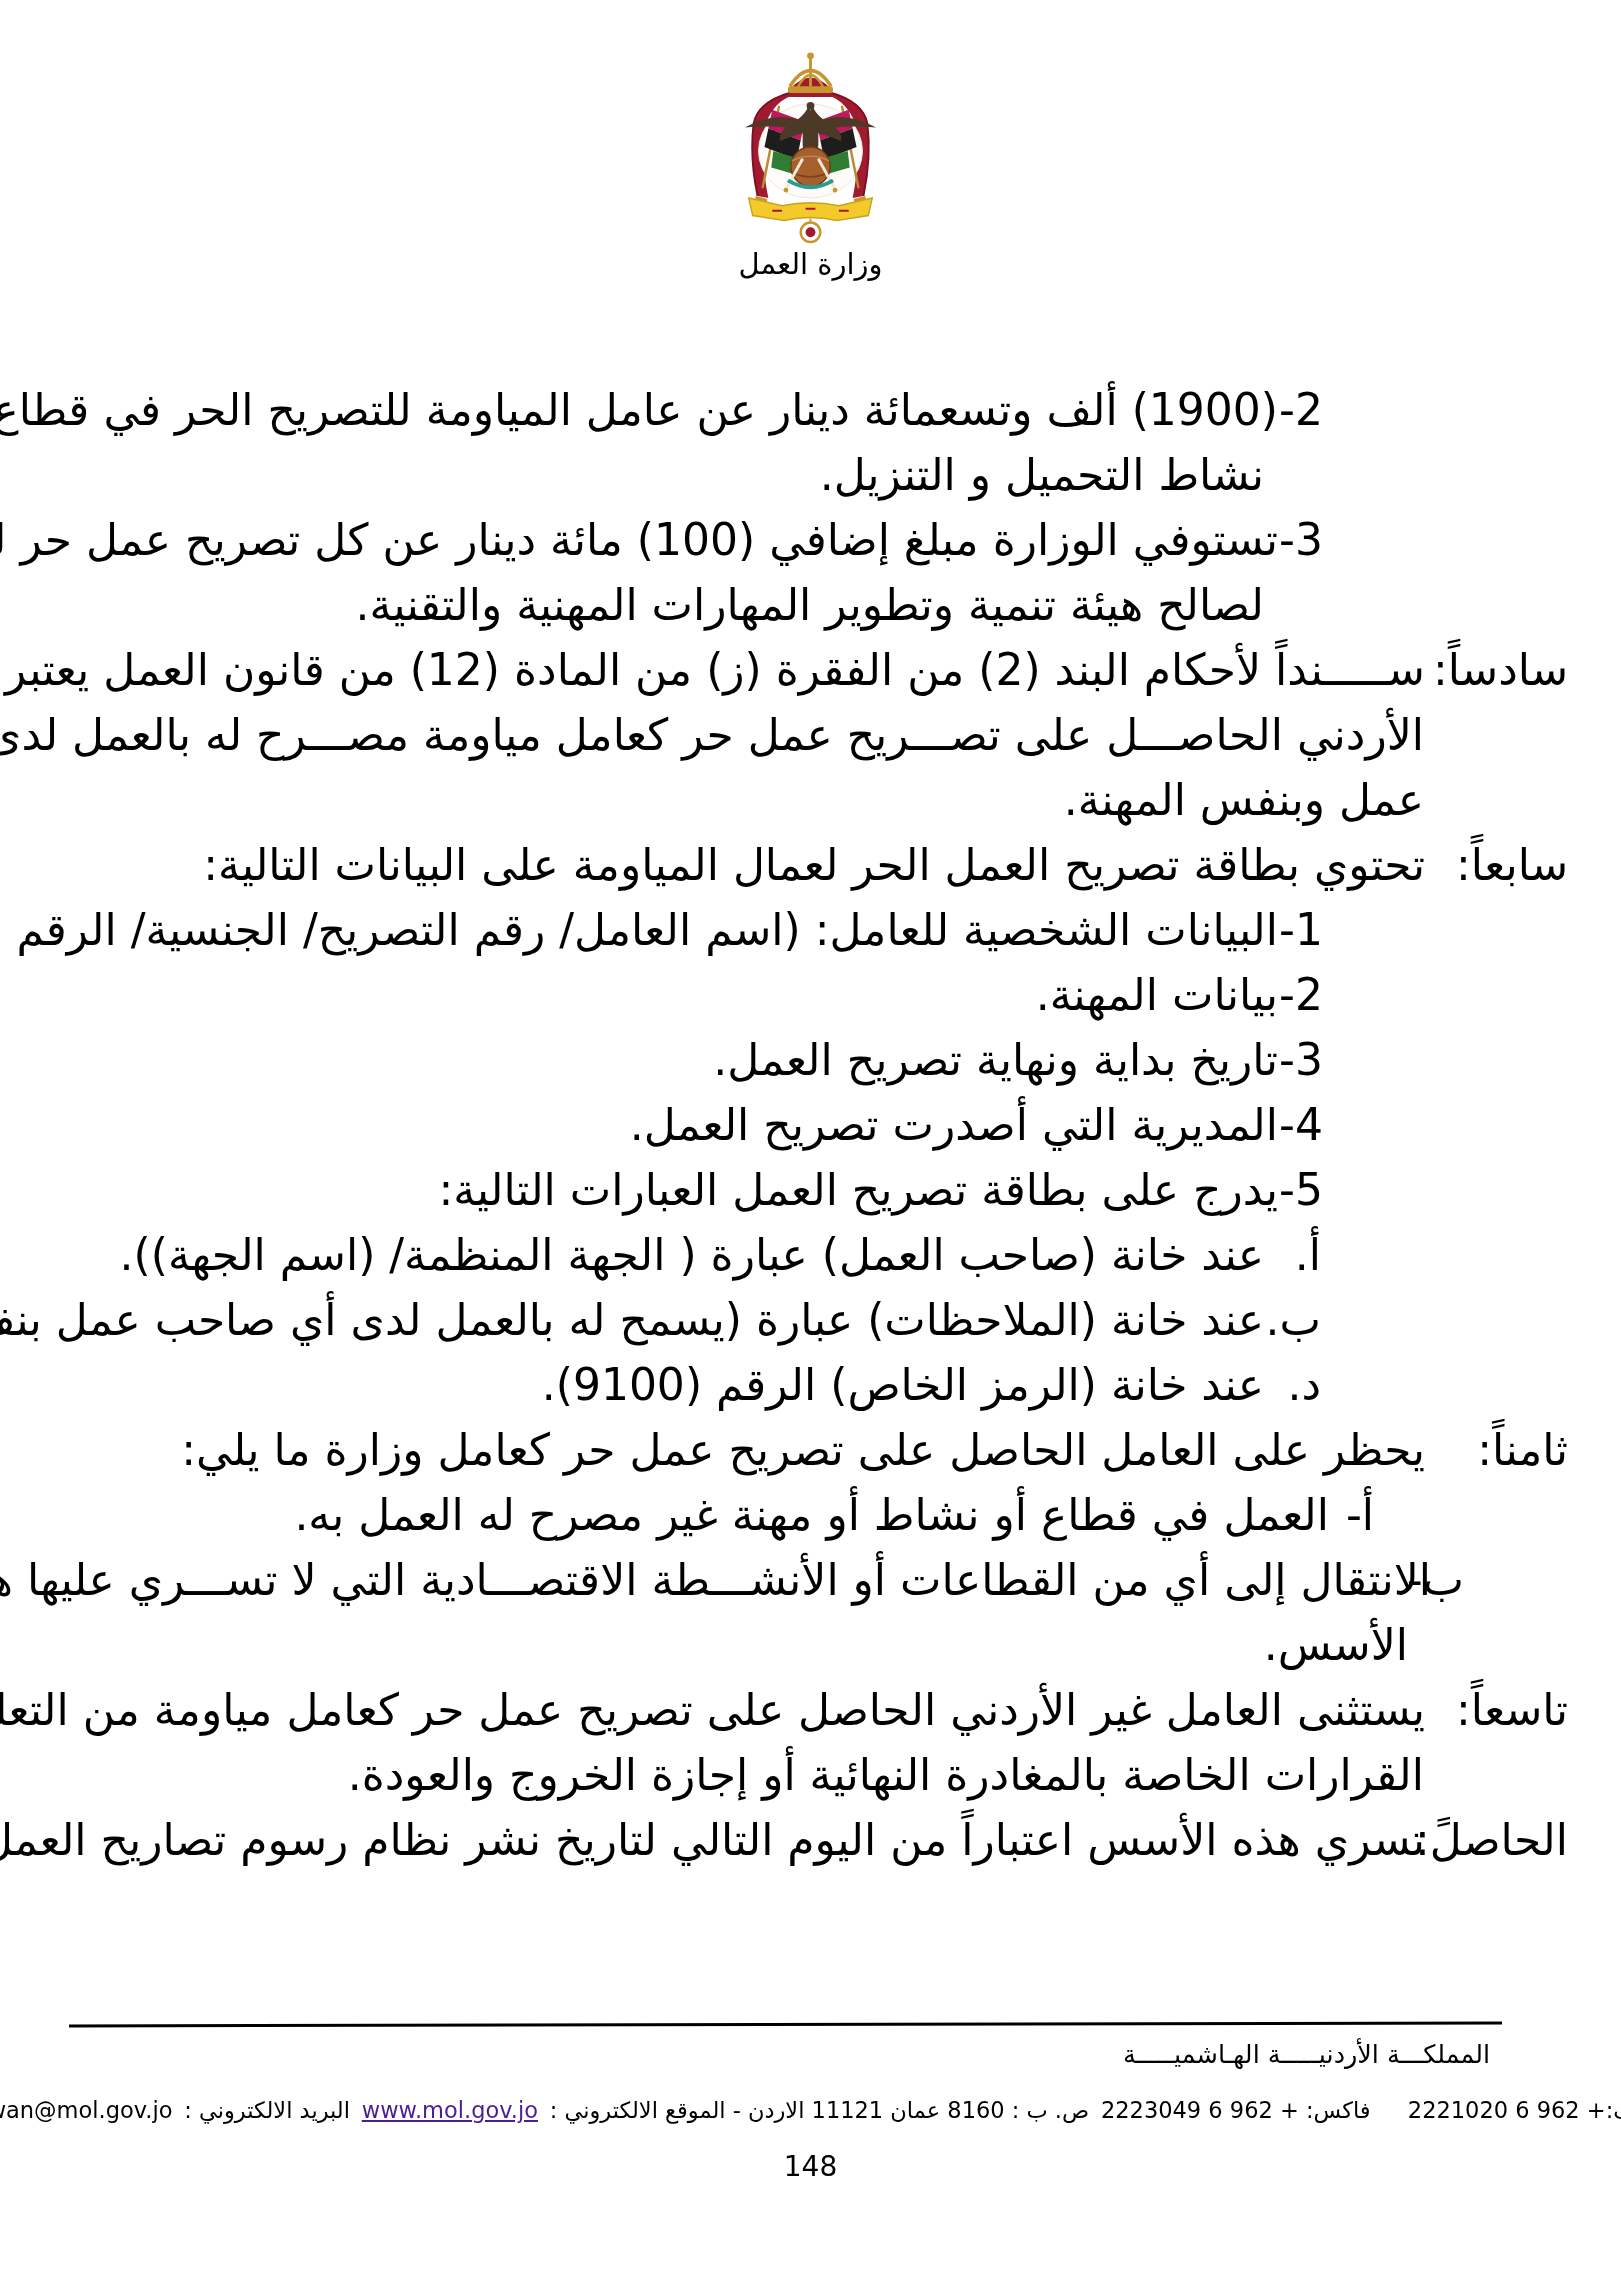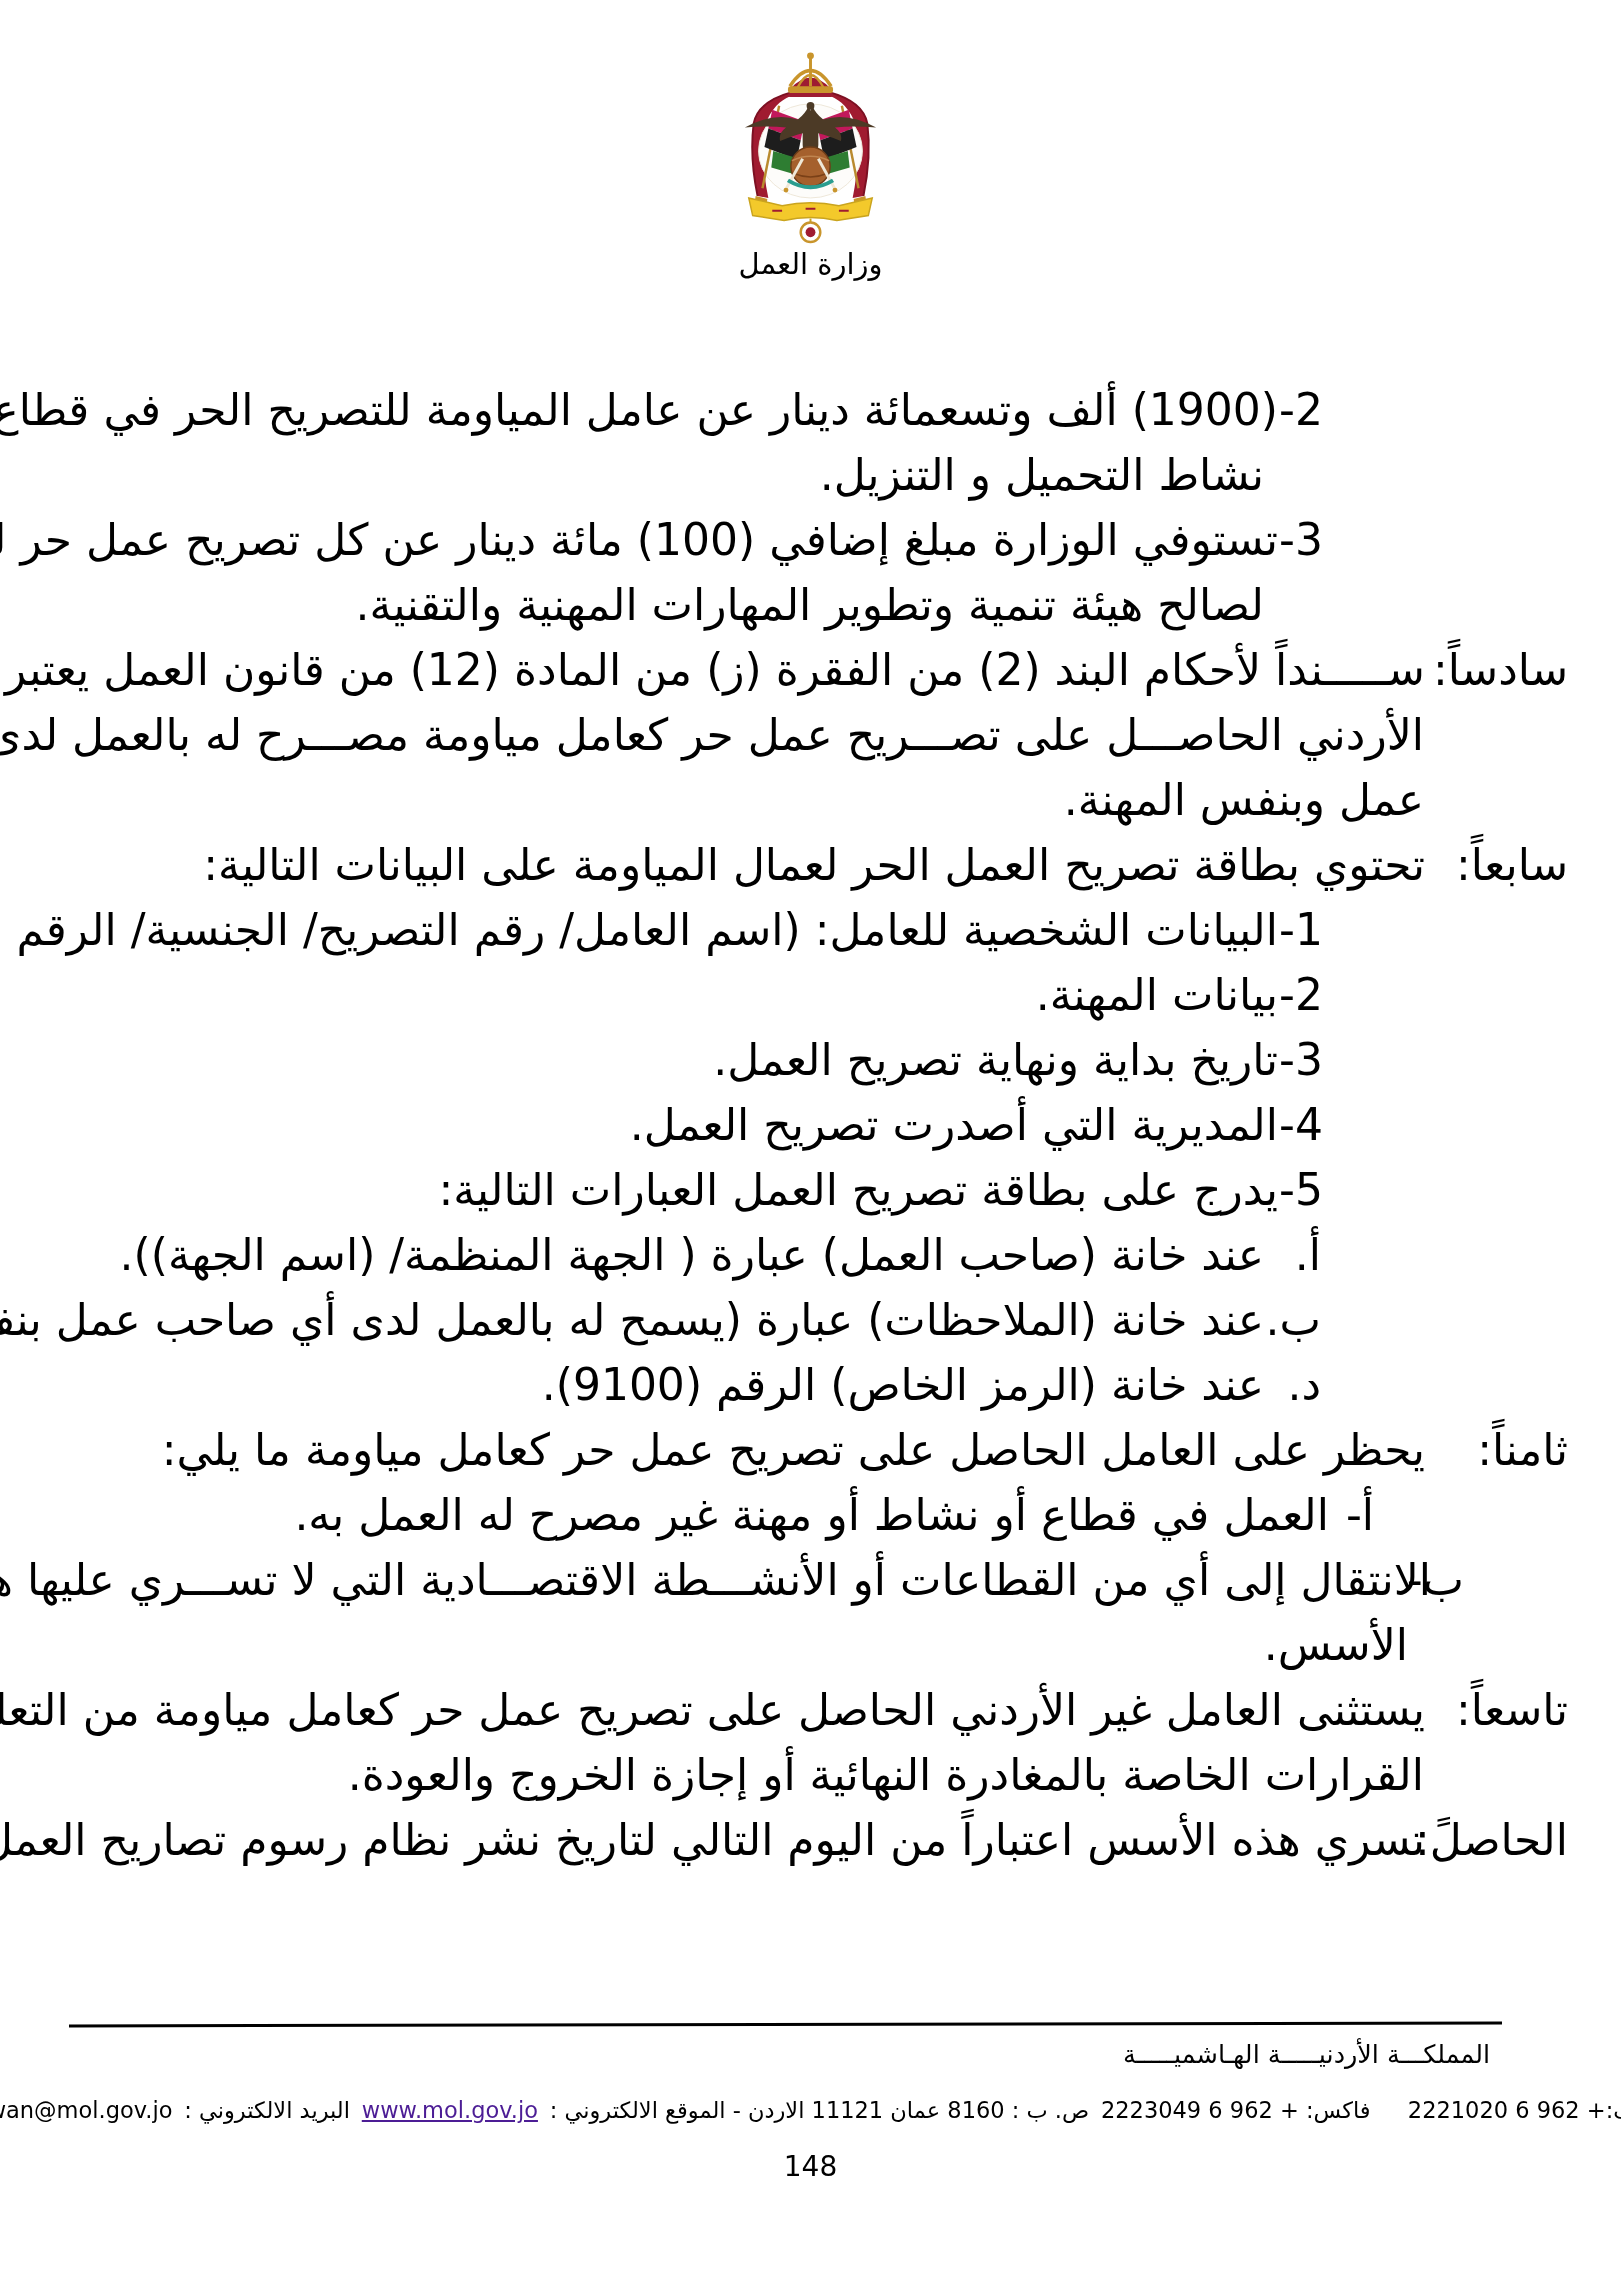--- a/index.html
+++ b/index.html
@@ -142,21 +142,21 @@
     <div class="row r-sub"><span class="mk">1-</span><span class="tx">البيانات الشخصية للعامل: (اسم العامل/ رقم التصريح/ الجنسية/ الرقم الشخصي).</span></div>
     <div class="row r-sub"><span class="mk">2-</span><span class="tx">بيانات المهنة.</span></div>
     <div class="row r-sub"><span class="mk">3-</span><span class="tx">تاريخ بداية ونهاية تصريح العمل.</span></div>
     <div class="row r-sub"><span class="mk">4-</span><span class="tx">المديرية التي أصدرت تصريح العمل.</span></div>
     <div class="row r-sub"><span class="mk">5-</span><span class="tx">يدرج على بطاقة تصريح العمل العبارات التالية:</span></div>
 
     <div class="row r-letter"><span class="mk">أ.</span><span class="tx">عند خانة (صاحب العمل) عبارة ( الجهة المنظمة/ (اسم الجهة)).</span></div>
     <div class="row r-letter"><span class="mk">ب.</span><span class="tx">عند خانة (الملاحظات) عبارة (يسمح له بالعمل لدى أي صاحب عمل بنفس المهنة).</span></div>
     <div class="row r-letter"><span class="mk">د.</span><span class="tx">عند خانة (الرمز الخاص) الرقم (9100).</span></div>
 
-    <div class="row r-head"><span class="mk">ثامناً:</span><span class="tx">يحظر على العامل الحاصل على تصريح عمل حر كعامل مياومة ما يلي:</span></div>
+    <div class="row r-head"><span class="mk">ثامناً:</span><span class="tx">يحظر على العامل الحاصل على تصريح عمل حر كعامل وزارة ما يلي:</span></div>
     <div class="row r-8a"><span class="mk">أ-</span><span class="tx">العمل في قطاع أو نشاط أو مهنة غير مصرح له العمل به.</span></div>
     <div class="row r-8b"><span class="mk">ب-</span><span class="tx">الانتقال إلى أي من القطاعات أو الأنشـــطة الاقتصـــادية التي لا تســـري عليها هذه</span></div>
     <div class="row r-8bc"><span class="tx">الأسس.</span></div>
 
     <div class="row r-head"><span class="mk">تاسعاً:</span><span class="tx">يستثنى العامل غير الأردني الحاصل على تصريح عمل حر كعامل مياومة من التعليمات و/أو</span></div>
     <div class="row r-headc"><span class="tx">القرارات الخاصة بالمغادرة النهائية أو إجازة الخروج والعودة.</span></div>
 
     <div class="row r-head"><span class="mk">الحاصلً:</span><span class="tx">تسري هذه الأسس اعتباراً من اليوم التالي لتاريخ نشر نظام رسوم تصاريح العمل لغير الأردنيين</span></div>
   </div>
 

